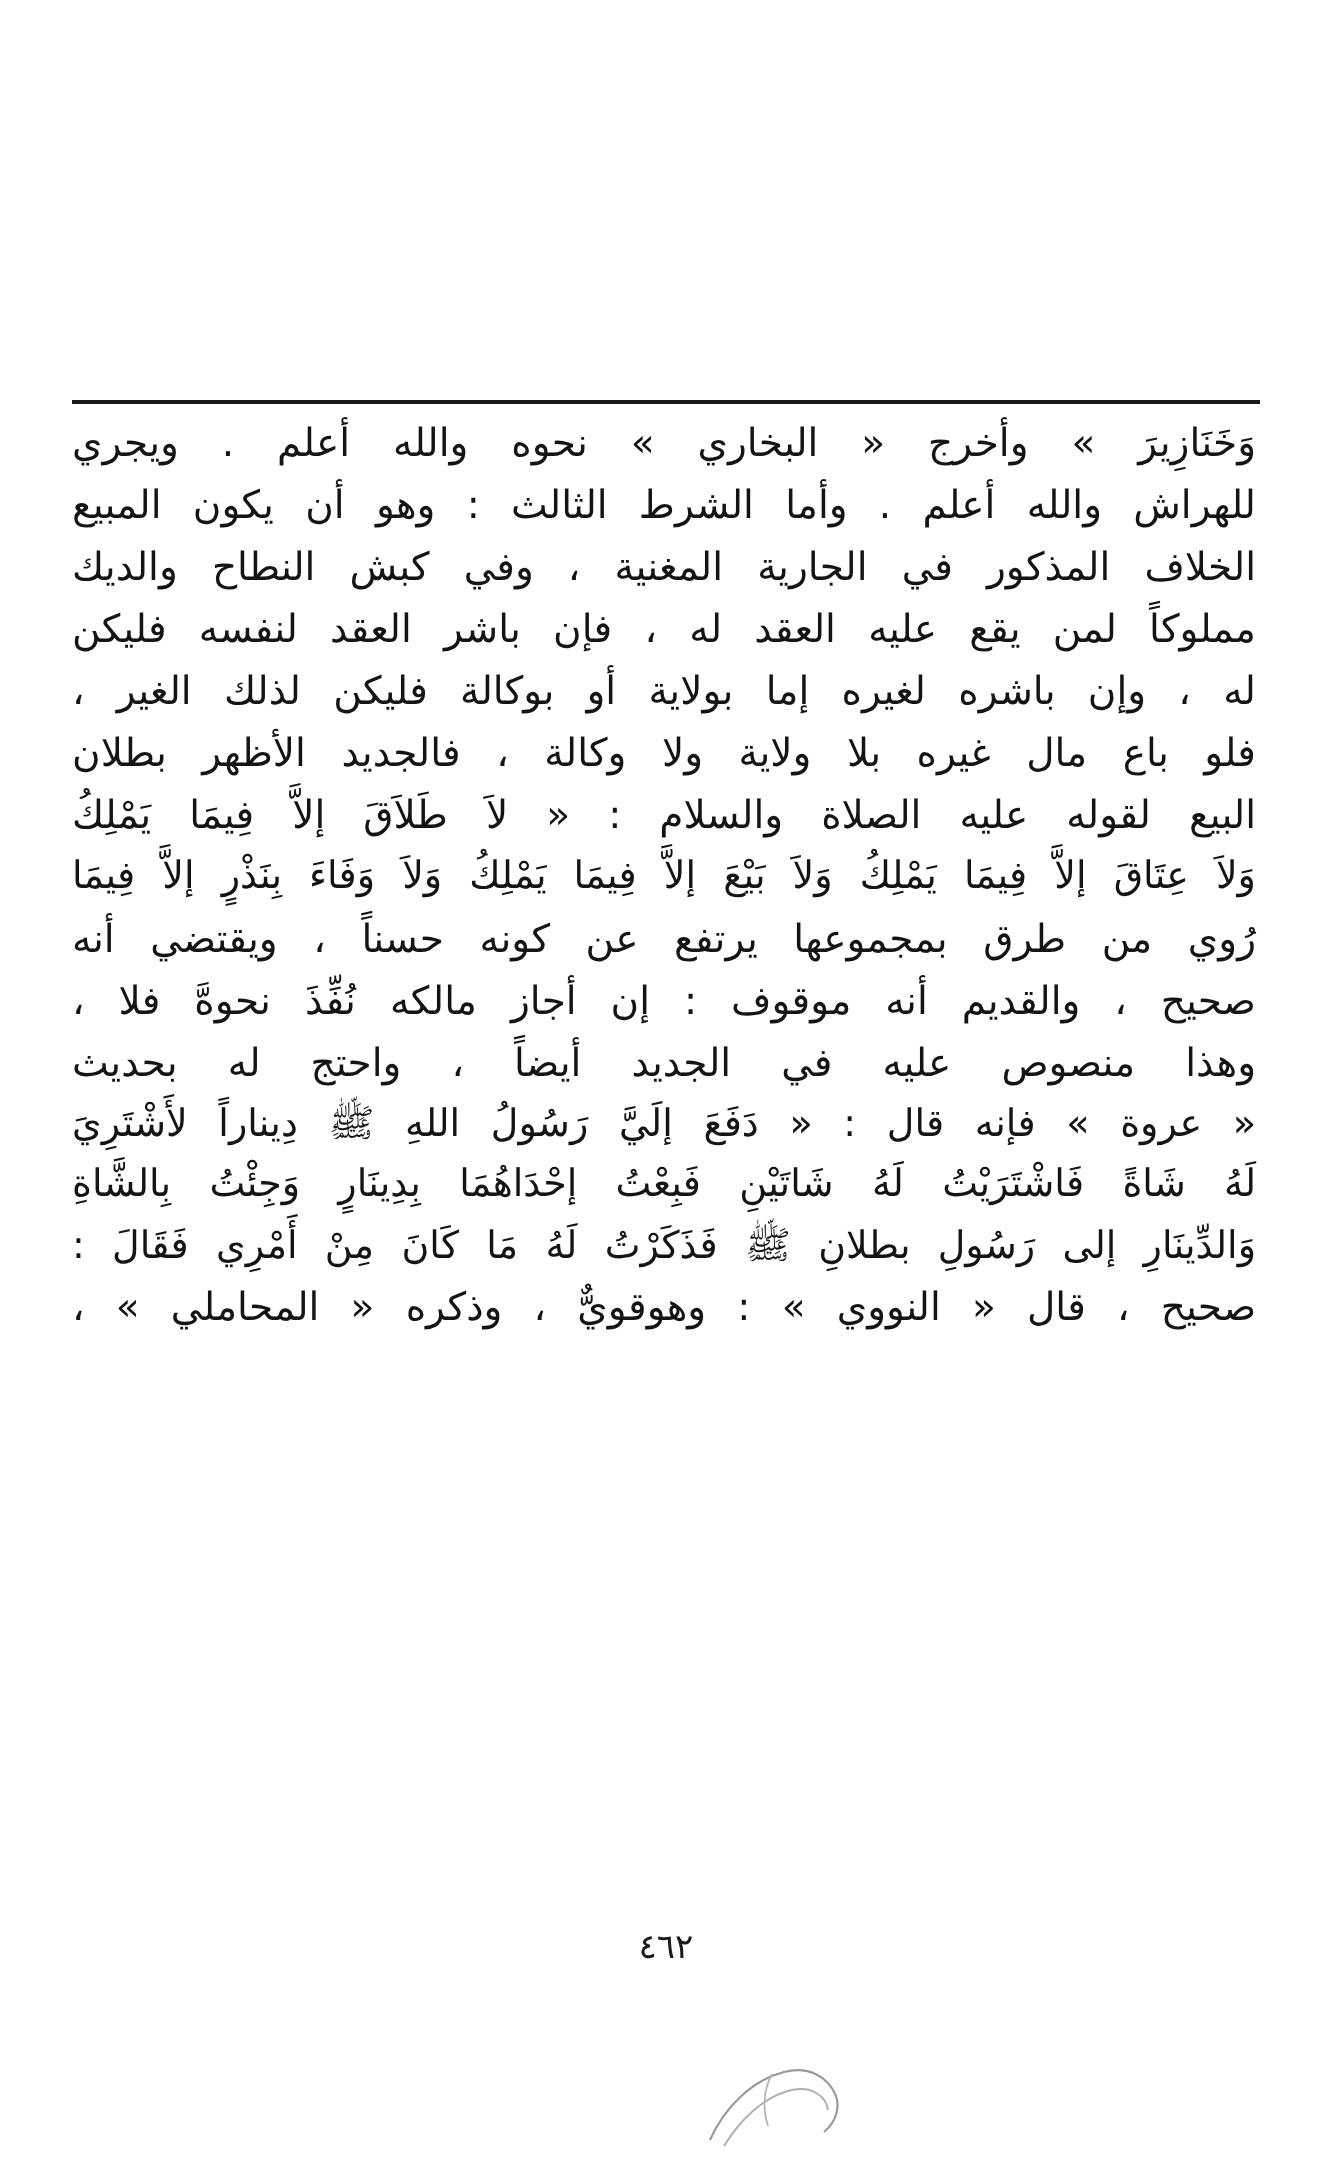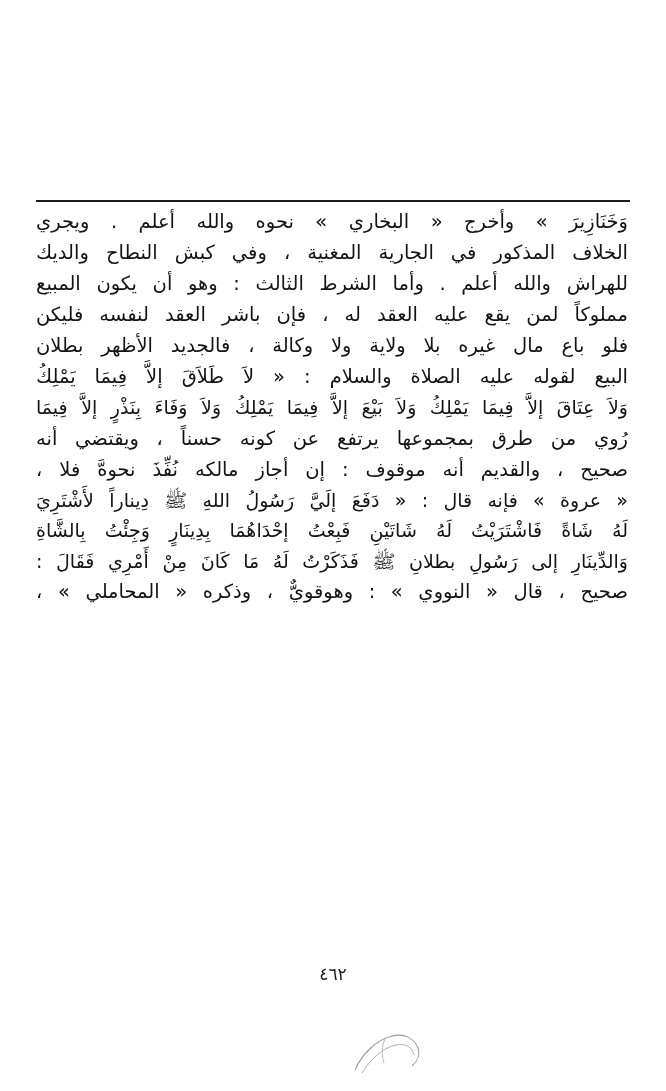--- a/index.html
+++ b/index.html
@@ -97,30 +97,32 @@
 </head>
 <body>
 
 <div class="page">
 
   <div class="top-rule"></div>
 
   <div class="text-block">
 
     <div class="line"><span class="stretch">وَخَنَازِيرَ » وأخرج « البخاري » نحوه والله أعلم . ويجري</span></div>
+    <div class="line"><span class="stretch">للهراش والله أعلم . وأما الشرط الثالث : وهو أن يكون المبيع</span></div>
     <div class="line"><span class="stretch">الخلاف المذكور في الجارية المغنية ، وفي كبش النطاح والديك</span></div>
-    <div class="line"><span class="stretch">للهراش والله أعلم . وأما الشرط الثالث : وهو أن يكون المبيع</span></div>
     <div class="line"><span class="stretch">مملوكاً لمن يقع عليه العقد له ، فإن باشر العقد لنفسه فليكن</span></div>
+    <div class="line"><span class="stretch">له ، وإن باشره لغيره إما بولاية أو بوكالة فليكن لذلك الغير ،</span></div>
     <div class="line"><span class="stretch">فلو باع مال غيره بلا ولاية ولا وكالة ، فالجديد الأظهر بطلان</span></div>
     <div class="line"><span class="stretch">البيع لقوله عليه الصلاة والسلام : « لاَ طَلاَقَ إلاَّ فِيمَا يَمْلِكُ</span></div>
 
     <div class="line hadith"><span class="stretch">وَلاَ عِتَاقَ إلاَّ فِيمَا يَمْلِكُ وَلاَ بَيْعَ إلاَّ فِيمَا يَمْلِكُ وَلاَ وَفَاءَ بِنَذْرٍ إلاَّ فِيمَا</span></div>
 
     <div class="line"><span class="stretch">رُوي من طرق بمجموعها يرتفع عن كونه حسناً ، ويقتضي أنه</span></div>
     <div class="line"><span class="stretch">صحيح ، والقديم أنه موقوف : إن أجاز مالكه نُفِّذَ نحوهَّ فلا ،</span></div>
+    <div class="line"><span class="stretch">وهذا منصوص عليه في الجديد أيضاً ، واحتج له بحديث</span></div>
     <div class="line hadith"><span class="stretch">« عروة » فإنه قال : « دَفَعَ إلَيَّ رَسُولُ اللهِ ﷺ دِيناراً لأَشْتَرِيَ</span></div>
 
     <div class="line hadith"><span class="stretch">لَهُ شَاةً فَاشْتَرَيْتُ لَهُ شَاتَيْنِ فَبِعْتُ إحْدَاهُمَا بِدِينَارٍ وَجِئْتُ بِالشَّاةِ</span></div>
     <div class="line hadith"><span class="stretch">وَالدِّينَارِ إلى رَسُولِ بطلانِ ﷺ فَذَكَرْتُ لَهُ مَا كَانَ مِنْ أَمْرِي فَقَالَ :</span></div>
 
     <div class="line"><span class="stretch">صحيح ، قال « النووي » : وهوقويٌّ ، وذكره « المحاملي » ،</span></div>
 
   </div>
 
   <div class="page-number">٤٦٢</div>

